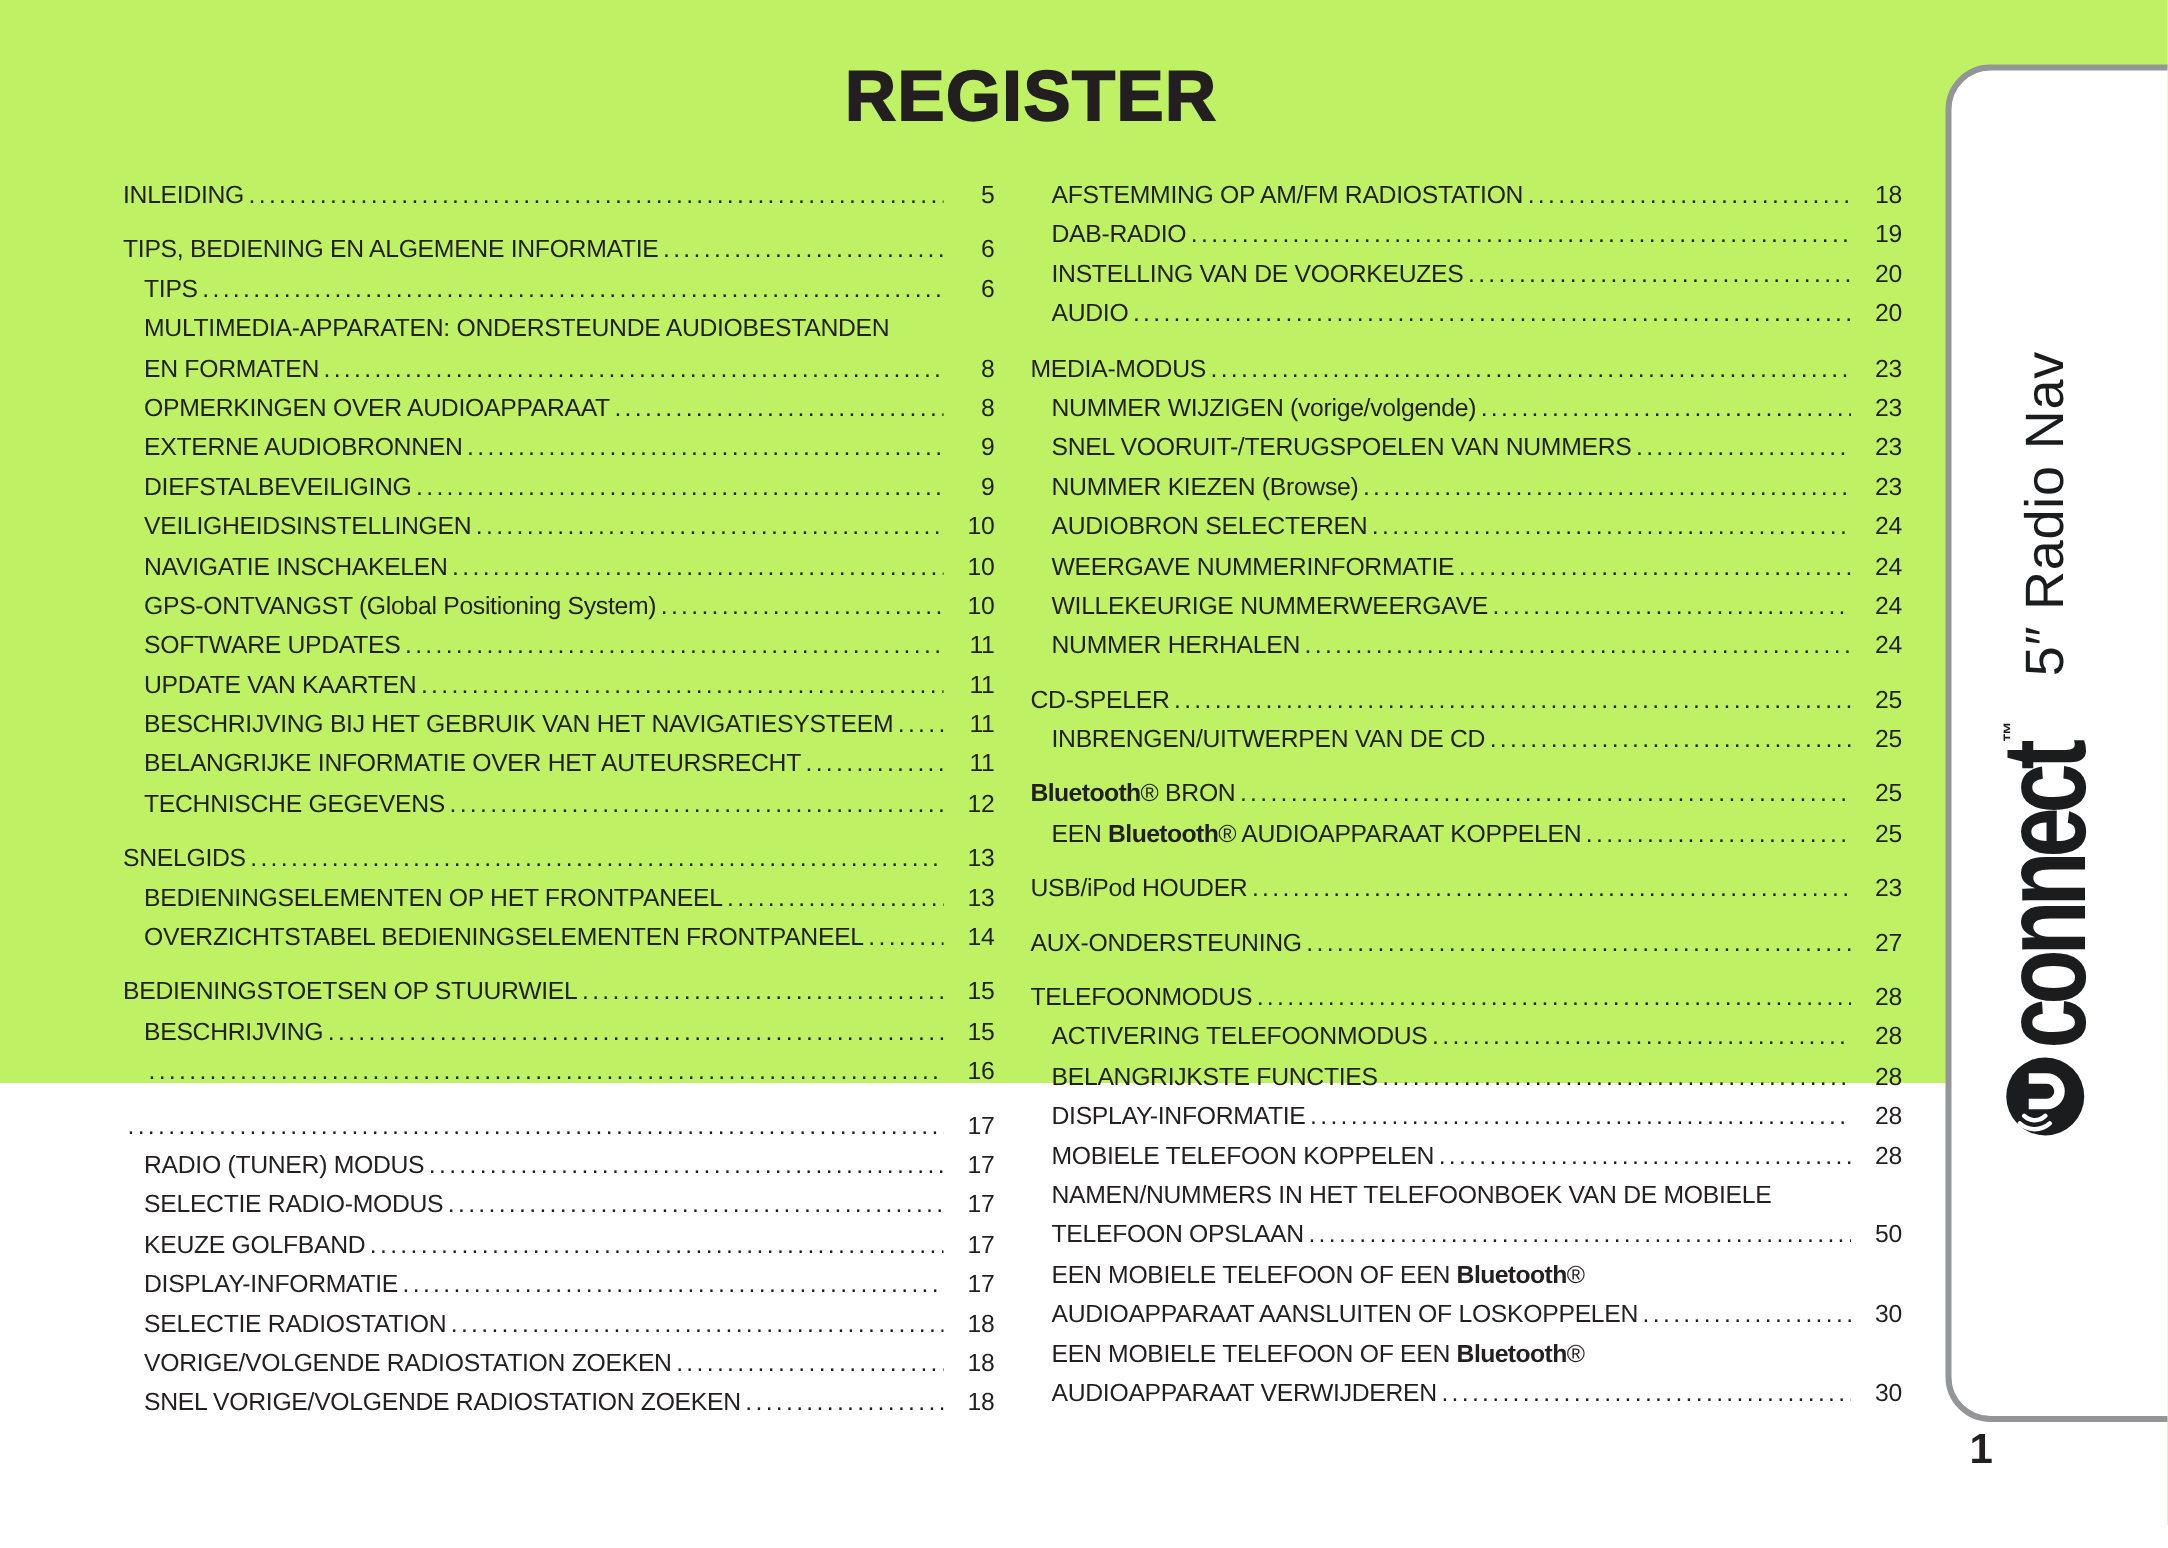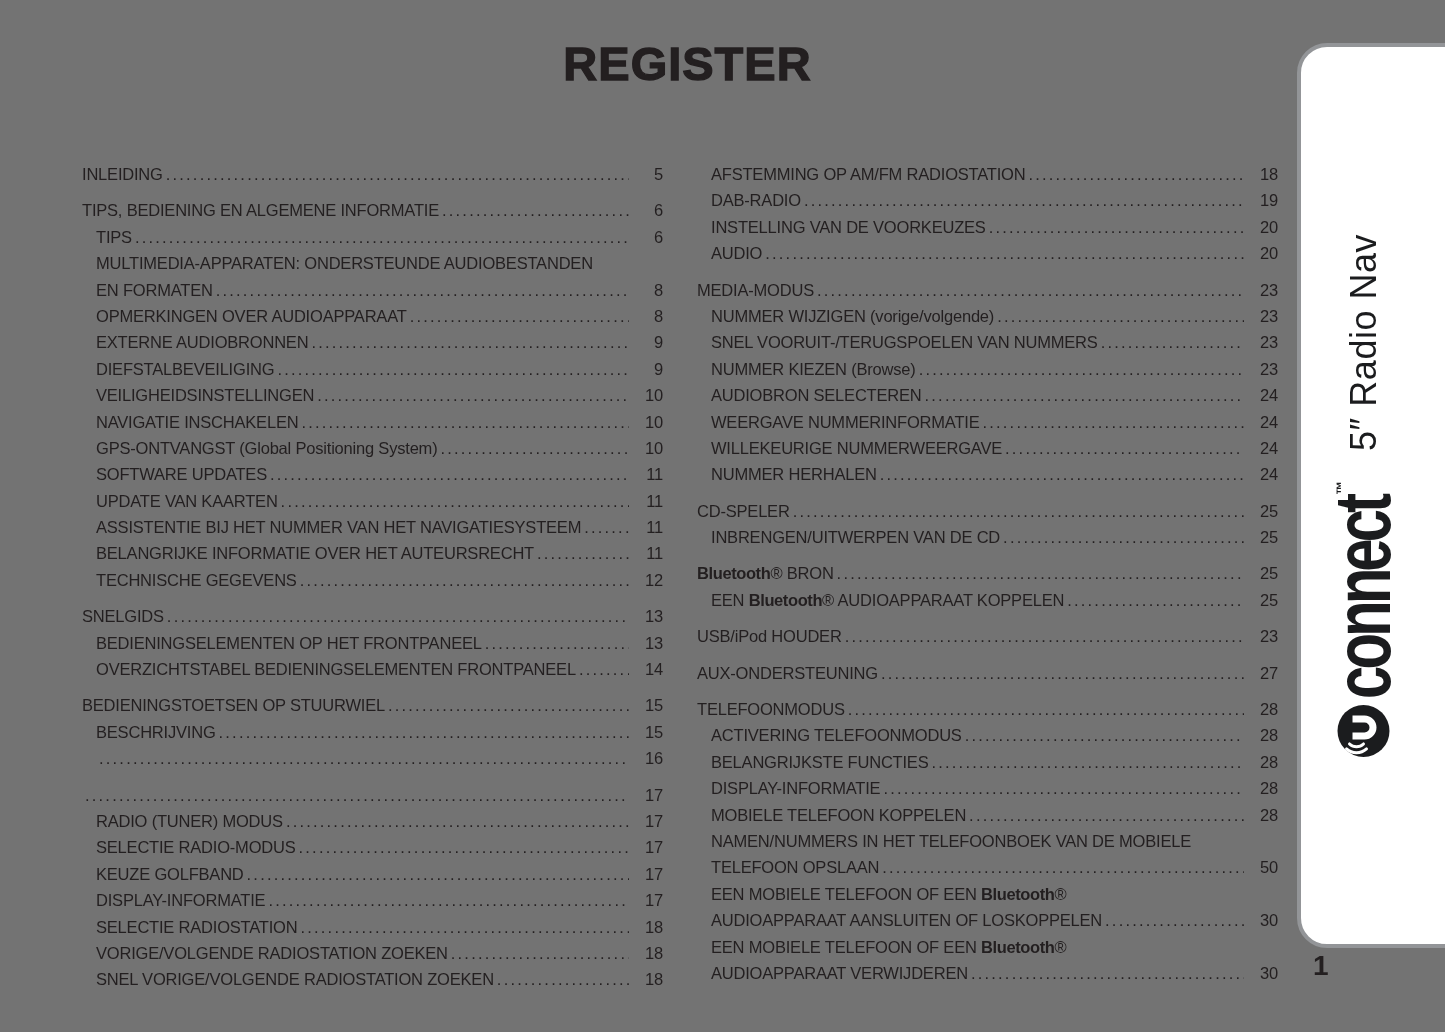--- a/index.html
+++ b/index.html
@@ -1,32 +1,32 @@
 <!DOCTYPE html>
 <html><head>
 <meta charset="utf-8">
 <style>
   html,body{margin:0;padding:0;}
   body{
     width:1445px;height:1032px;background:#ffffff;
     font-family:"Liberation Sans", sans-serif;
     overflow:hidden;
   }
-  .page{position:relative;width:1445px;height:1032px;background:#737373;color:#231f20;}
+  .page{position:relative;width:1445px;height:722px;background:#bef264;color:#231f20;}
 
   
   .title{
     position:absolute;top:40px;left:80px;width:1215px;margin:0;
     text-align:center;font-size:47px;line-height:1;font-weight:bold;
     letter-spacing:1px;color:#231f20;
     -webkit-text-stroke:1.3px #231f20;
   }
 
   
-  .toc{position:absolute;left:82px;top:117px;display:flex;gap:34px;margin-top:44px;}
+  .toc{position:absolute;left:82px;top:117px;display:flex;gap:24px;}
   .col{width:581px;display:flex;flex-direction:column;}
   .row{
     display:flex;align-items:baseline;height:26.4px;line-height:26.4px;
     font-size:16.5px;letter-spacing:-0.2px;white-space:nowrap;color:#231f20;
   }
   .row.ind{padding-left:14px;}
   .row.gap{margin-top:10px;}
   .lbl{flex:0 0 auto;}
   .lbl .b{font-weight:bold;letter-spacing:-0.4px;}
   .leader{flex:1 1 0;min-width:6px;overflow:hidden;margin-left:3px;}
@@ -127,21 +127,21 @@
           <span class="lbl"><span>SOFTWARE UPDATES</span></span>
           <span class="leader"></span>
           <span class="pg">11</span>
         </div>
         <div class="row ind">
           <span class="lbl"><span>UPDATE VAN KAARTEN</span></span>
           <span class="leader"></span>
           <span class="pg">11</span>
         </div>
         <div class="row ind">
-          <span class="lbl"><span>ASSISTENTIE BIJ HET NUMMER VAN HET NAVIGATIESYSTEEM</span></span>
+          <span class="lbl"><span>BESCHRIJVING BIJ HET GEBRUIK VAN HET NAVIGATIESYSTEEM</span></span>
           <span class="leader"></span>
           <span class="pg">11</span>
         </div>
         <div class="row ind">
           <span class="lbl"><span>BELANGRIJKE INFORMATIE OVER HET AUTEURSRECHT</span></span>
           <span class="leader"></span>
           <span class="pg">11</span>
         </div>
         <div class="row ind">
           <span class="lbl"><span>TECHNISCHE GEGEVENS</span></span>

